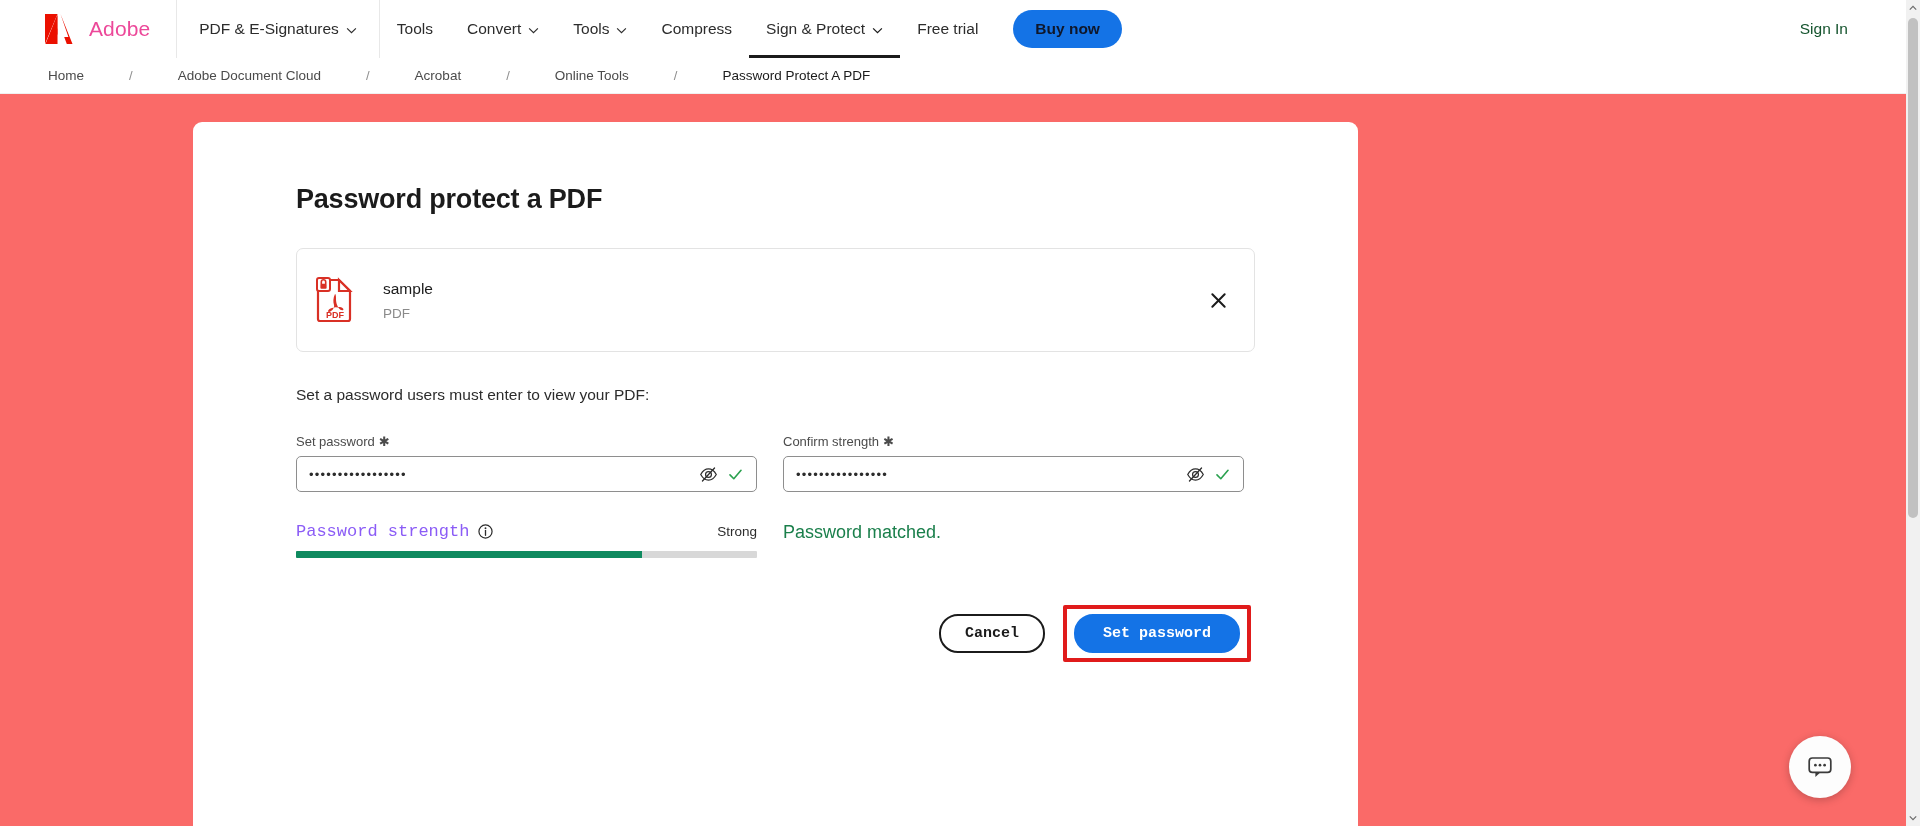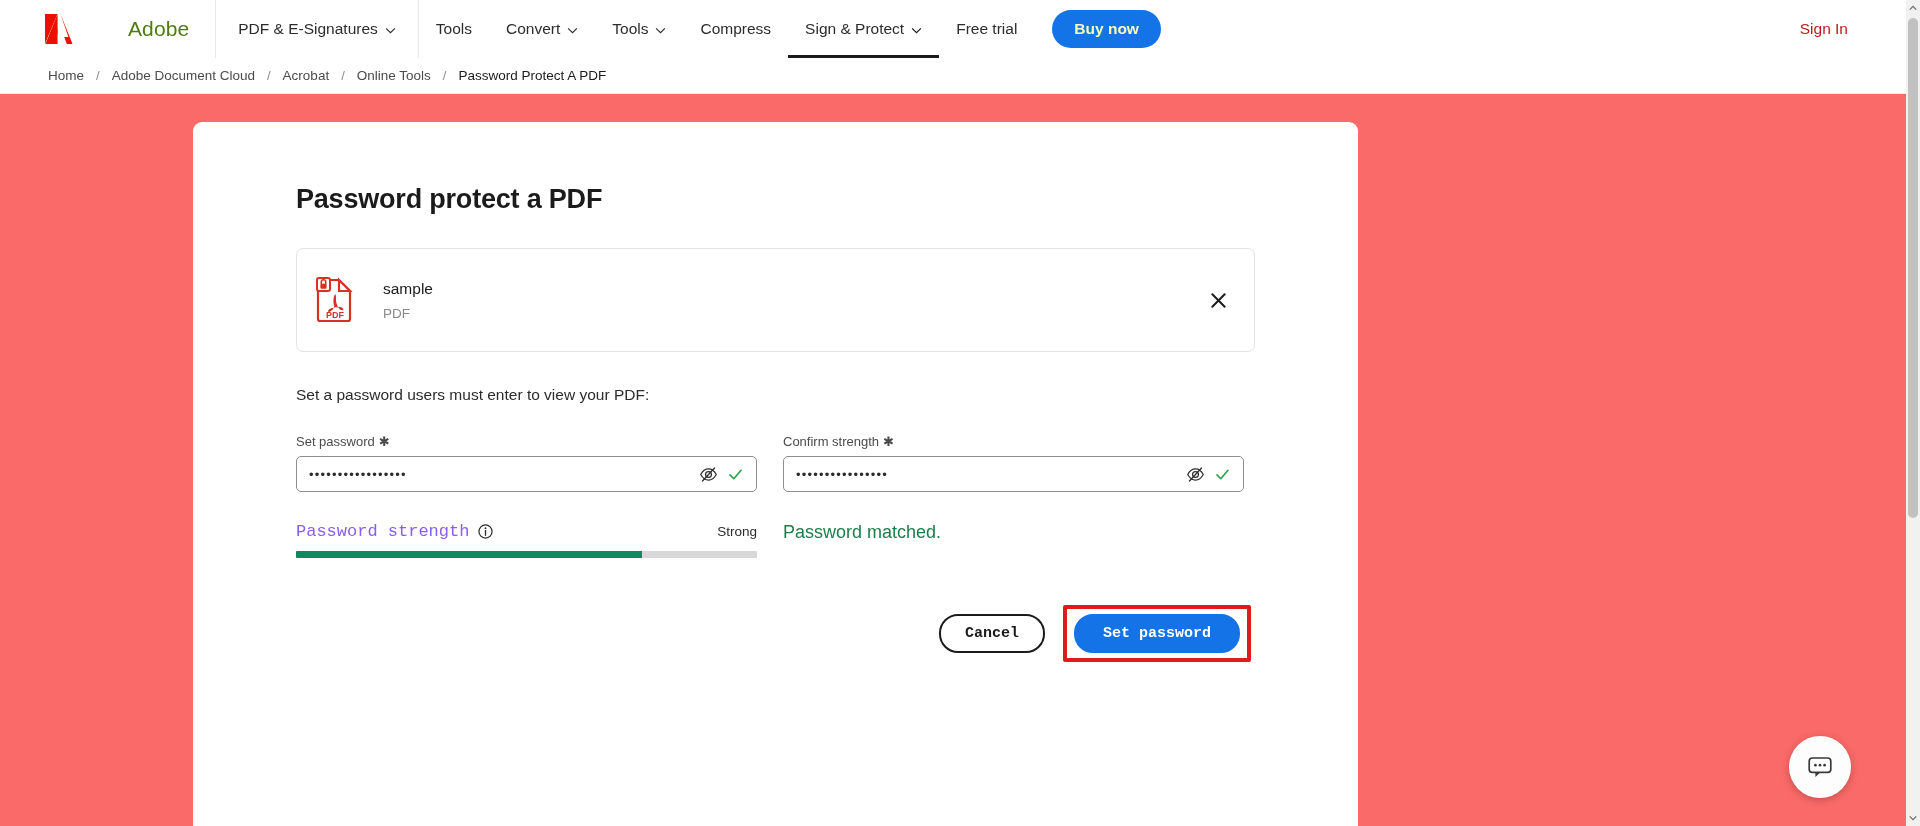--- a/index.html
+++ b/index.html
@@ -42,38 +42,39 @@
   .nav-item.active::after {
     content: ""; position: absolute; left: 0; right: 0; bottom: 0;
     height: 3px; background: #1b1b1b;
   }
   .chev {
     width: 11px; height: 7px; display: inline-block;
     position: relative; top: 1px;
   }
   .cta-wrap { padding: 0 12px 0 18px; }
   .cta {
-    background: #1473e6; color: #fef9c3;
+    background: #1473e6; color: #0f172a;
     border: none; border-radius: 20px;
     font-size: 15.5px; font-weight: 700;
     padding: 10px 22px; cursor: pointer;
     font-family: inherit;
   }
   .nav-right { margin-left: auto; padding-right: 58px; }
-  .signin { font-size: 15.5px; color: #b91c1c; cursor: pointer; }
+  .signin { font-size: 15.5px; color: #14532d; cursor: pointer; }
 
   
   .crumbs {
     position: absolute; top: 58px; left: 0;
     width: 1906px; height: 36px;
     background: #ffffff;
     display: flex; align-items: center;
     padding-left: 48px;
     border-bottom: 1px solid #f0f0f0;
     z-index: 4;
+    gap: 33px;
   }
   .crumb { font-size: 13.5px; color: #4b4b4b; cursor: pointer; white-space: nowrap; }
   .crumb.current { color: #1b1b1b; cursor: default; }
   .crumb-sep { font-size: 13px; color: #8e8e8e; margin: 0 12px; }
 
   
   .canvas {
     position: absolute; top: 94px; left: 0;
     width: 1906px; height: 732px;
     background: #fa6a68;
@@ -218,21 +219,21 @@
         <polygon points="0,0 12.5,0 12.5,30 0,30" fill="#eb1000"></polygon>
         <polygon points="0,30 12.5,0 12.5,30" fill="#ffffff" opacity="0"></polygon>
         <path d="M12.5 0 L0 30 L6 30 L12.5 14 Z" fill="#ffffff"></path>
         <path d="M0 0 L12.5 0 L12.5 30 L0 30 Z" fill="none"></path>
         <path d="M1 30 L12.4 1.5 L12.4 30 Z" fill="#eb1000"></path>
         <path d="M12.4 1 L12.4 30 L8.5 30 L12.4 20 Z" fill="#ffffff"></path>
         <path d="M14 0 L26.5 0 L26.5 30 L14 30 Z" fill="#eb1000" opacity="0"></path>
         <path d="M15.5 0 L27.5 30 L21.8 30 L19.2 23 L23.4 23 L15.5 0 Z" fill="#eb1000"></path>
         <path d="M0.5 30 L12.2 1 L12.2 30 Z" fill="#eb1000"></path>
       </svg>
-      <span class="brand-name" style="color: #4d7c0f; margin-left: 39px;">Adobe</span>
+      <span class="brand-name" style="color: #ec4899;">Adobe</span>
     </div>
     <div class="nav-divider"></div>
     <div class="nav-items">
       <div class="nav-item first">
         <span>PDF &amp; E-Signatures</span>
         <svg class="chev" viewBox="0 0 12 8">
             <path d="M1 1.5 L6 6.5 L11 1.5" stroke="#2c2c2c" stroke-width="1.3" fill="none"></path>
           </svg>
       </div>
       <div class="nav-divider"></div>

